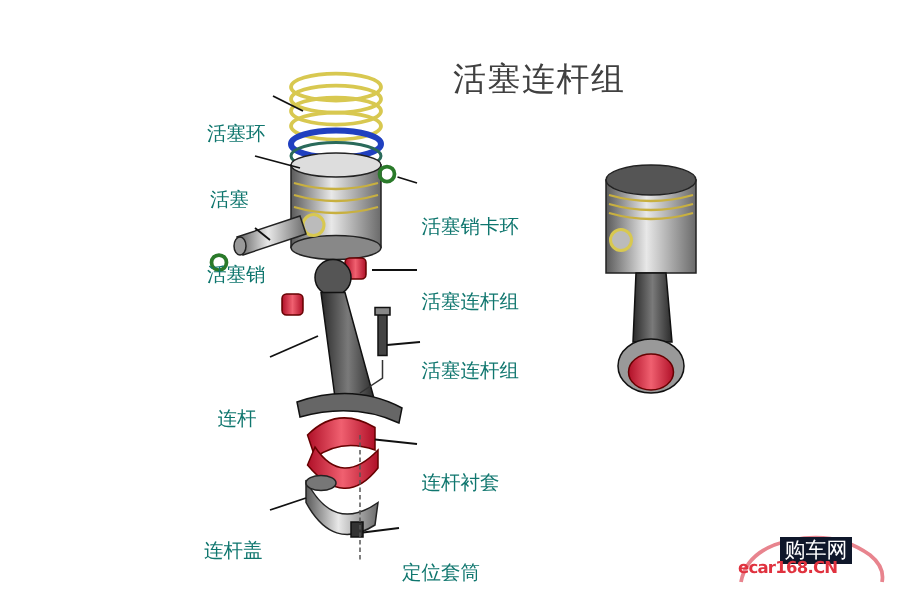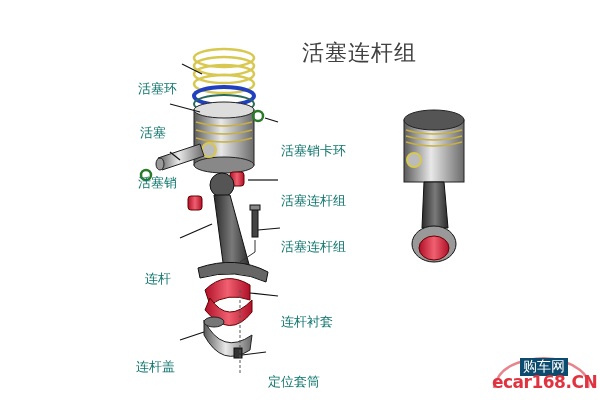--- a/index.html
+++ b/index.html
@@ -1,22 +1,22 @@
 <!DOCTYPE html>
 <html><head>
 <meta charset="utf-8">
 <style>
   html,body{margin:0;padding:0;background:#fff;}
   body{width:600px;height:400px;position:relative;overflow:hidden;font-family:"DejaVu Serif","Liberation Serif",serif;}
   .title{position:absolute;left:302px;top:38px;font-size:22px;color:#404040;letter-spacing:1px;white-space:nowrap;}
   .lbl{position:absolute;font-size:13px;color:#0f766e;white-space:nowrap;margin-top:28px;}
   svg.art{position:absolute;left:0;top:0;}
   .logo{position:absolute;left:488px;top:352px;width:108px;height:44px;}
-  .logo .cn{position:absolute;left:32px;top:6px;font-size:14px;color:#fff;background:#0c4a6e;padding:0 3px;font-family:"DejaVu Sans",sans-serif;}
-  .logo .en{position:absolute;left:4px;top:20px;font-size:17px;font-weight:bold;color:#e0323f;font-family:"DejaVu Sans",sans-serif;letter-spacing:-0.5px;}
+  .logo .cn{position:absolute;left:32px;top:6px;font-size:14px;color:#fff;background:#0f172a;padding:0 3px;font-family:"DejaVu Sans",sans-serif;}
+  .logo .en{position:absolute;left:4px;top:20px;font-size:11px;font-weight:bold;color:#e0323f;font-family:"DejaVu Sans",sans-serif;letter-spacing:-0.5px;}
 </style>
 </head>
 <body>
 
 <div class="title">活塞连杆组</div>
 
 <svg class="art" width="600" height="400" viewBox="0 0 600 400">
   <defs>
     <linearGradient id="metal" x1="0" x2="1">
       <stop offset="0" stop-color="#5a5a5a"></stop>

